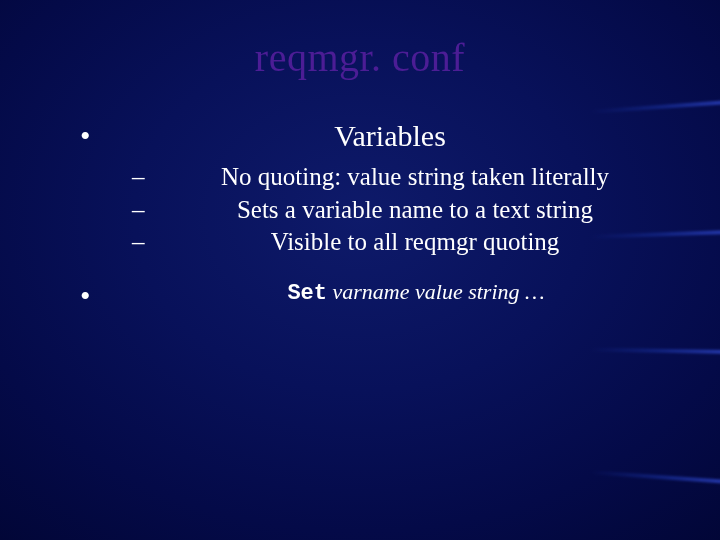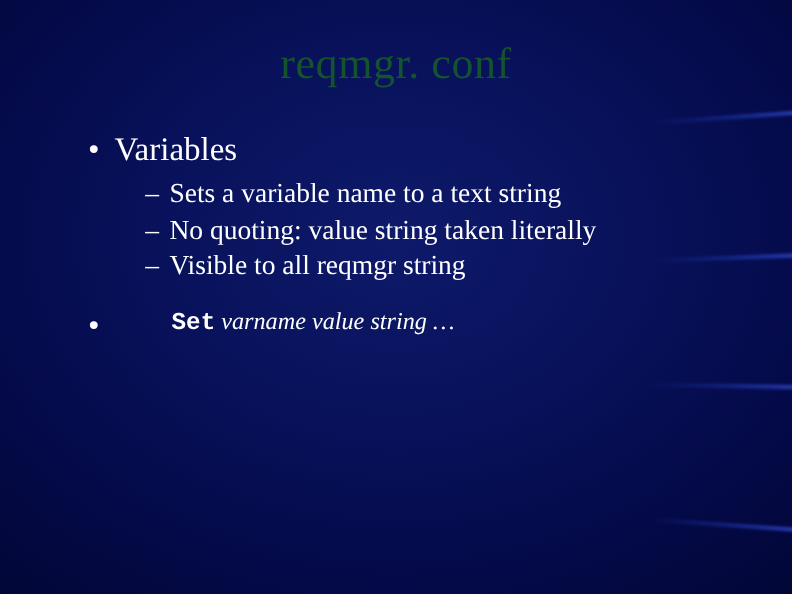--- a/index.html
+++ b/index.html
@@ -37,34 +37,35 @@
   .slide {
     position: relative;
     width: 720px;
     height: 540px;
     padding: 34px 44px 0 44px;
   }
   .title {
     text-align: center;
     font-size: 40px;
     font-weight: 400;
-    color: #14532d;
+    color: #4c1d95;
     margin-bottom: 38px;
     letter-spacing: 0.5px;
   }
   ul.top {
     list-style: none;
     padding-left: 36px;
   }
   ul.top > li {
     position: relative;
     font-size: 30px;
     color: #ffffff;
     margin-bottom: 8px;
     padding-left: 24px;
+    text-align: center;
   }
   ul.top > li::before {
     content: "•";
     position: absolute;
     left: 0;
     top: 0;
     font-size: 30px;
     color: #ffffff;
   }
   ul.sub {
@@ -113,23 +114,23 @@
   <div class="streak s3"></div>
   <div class="streak s4"></div>
 </div>
 
 <div class="slide">
   <h1 class="title">reqmgr. conf</h1>
   <ul class="top">
     <li>
       <span>Variables</span>
       <ul class="sub">
+        <li>No quoting: value string taken literally</li>
         <li>Sets a variable name to a text string</li>
-        <li>No quoting: value string taken literally</li>
-        <li>Visible to all reqmgr string</li>
+        <li>Visible to all reqmgr quoting</li>
       </ul>
     </li>
     <li>
       <div class="syntax-line">
         <span class="mono">Set</span>
         <span> </span>
         <span class="ital">varname value string …</span>
       </div>
     </li>
   </ul>

